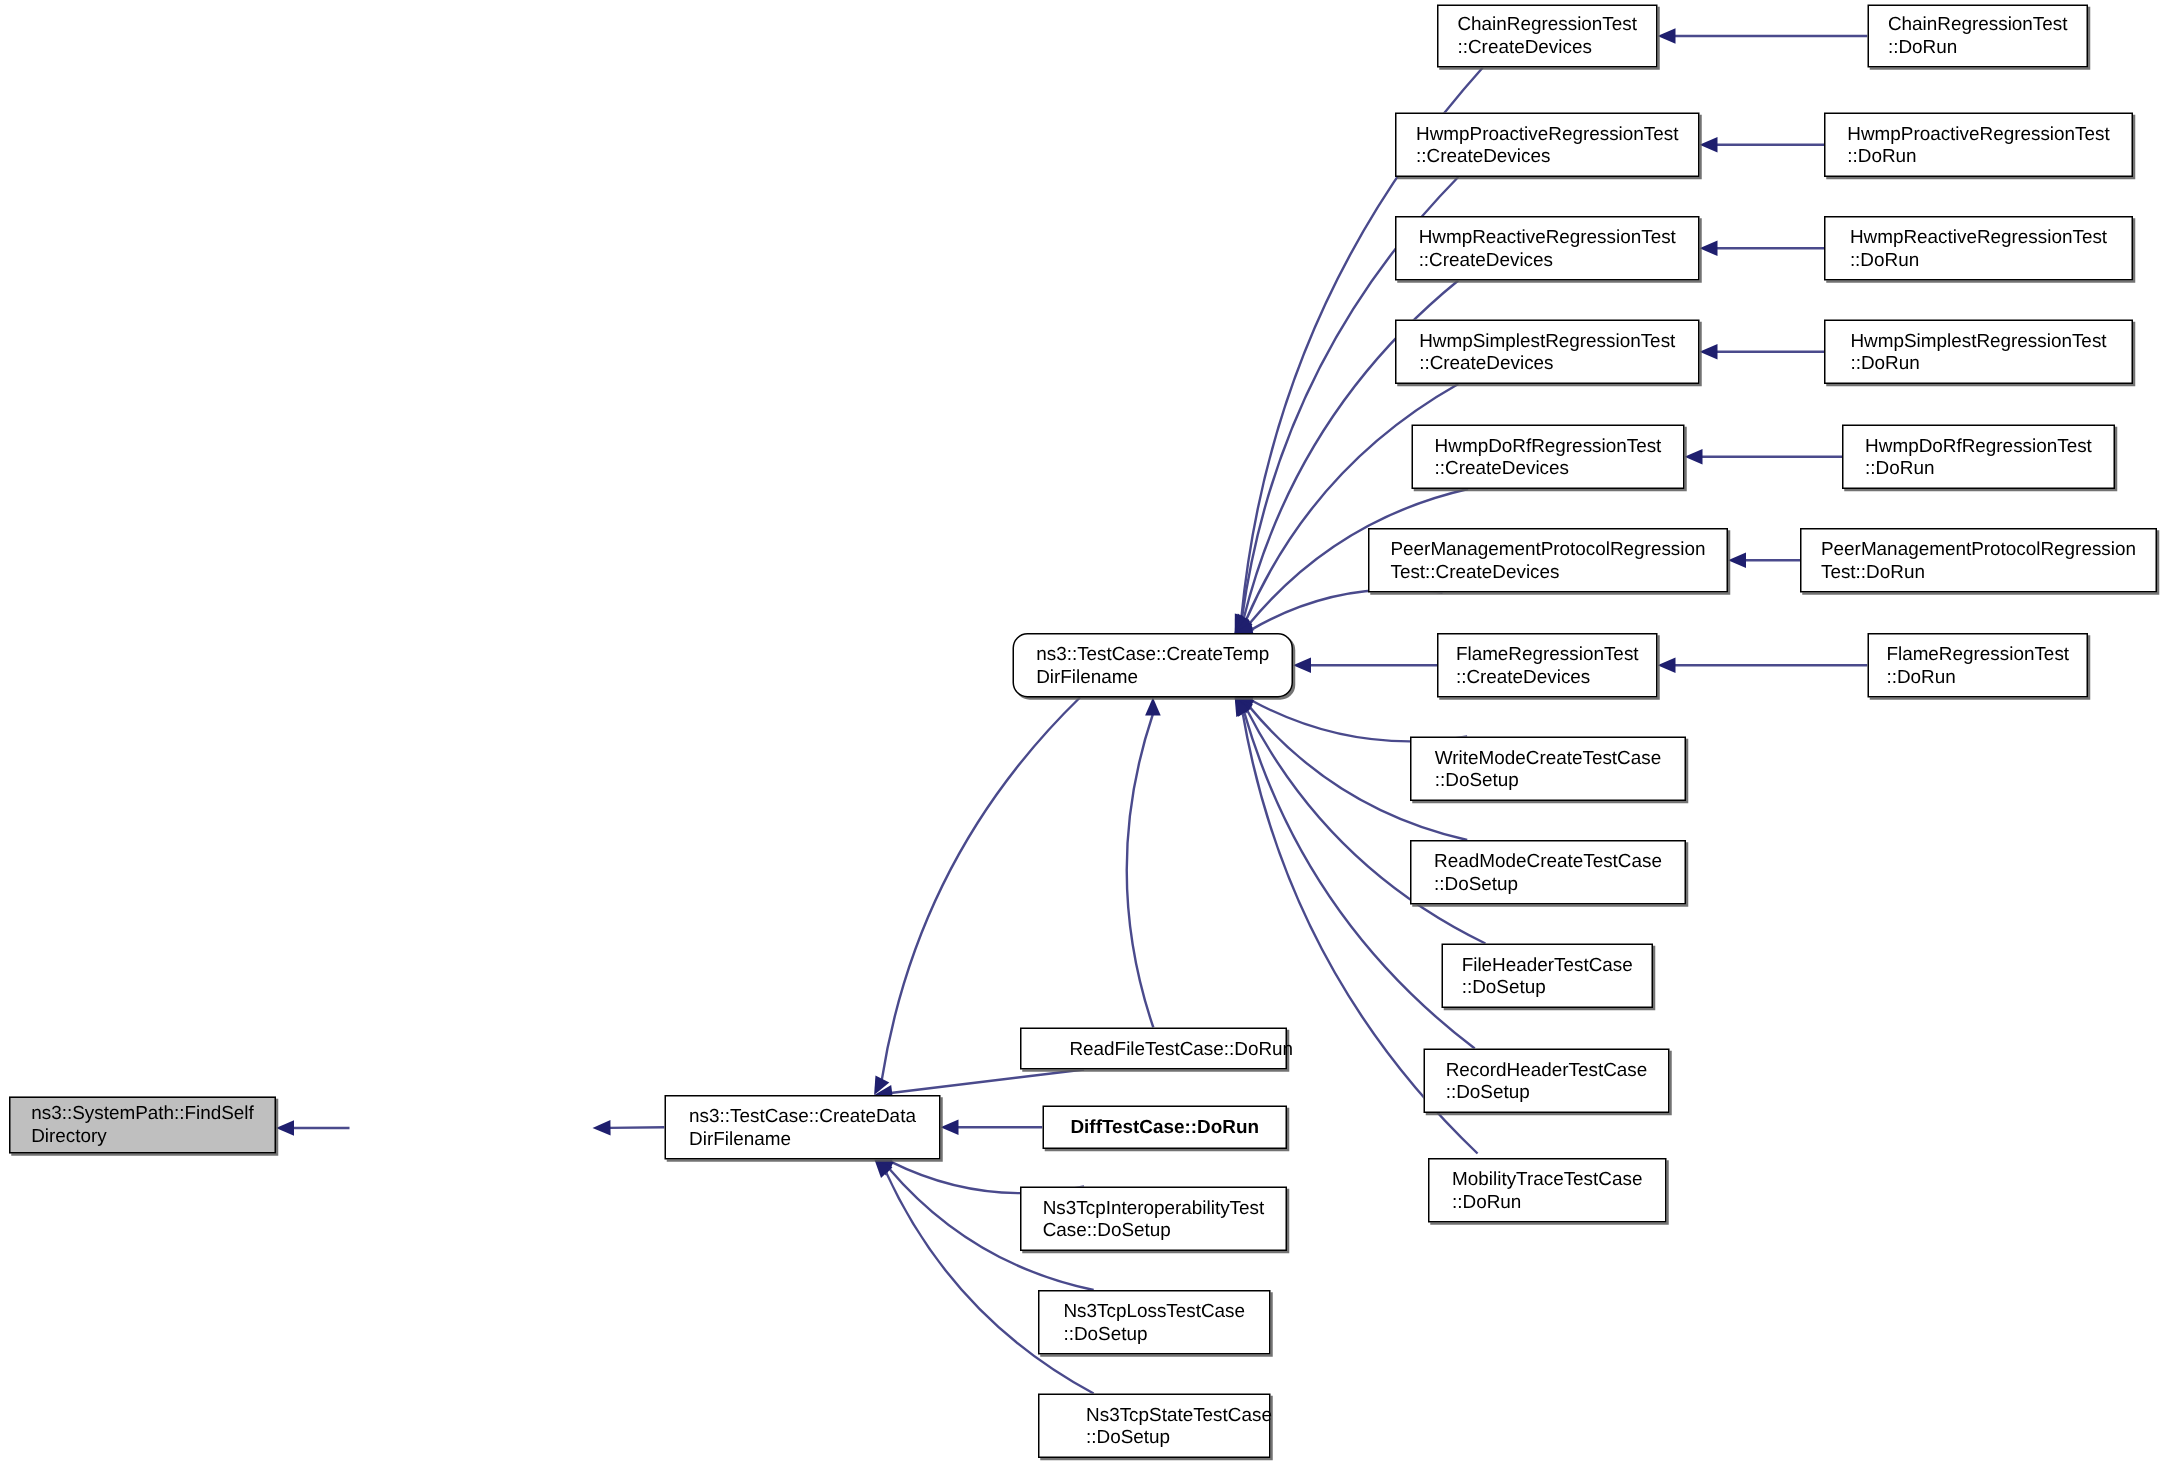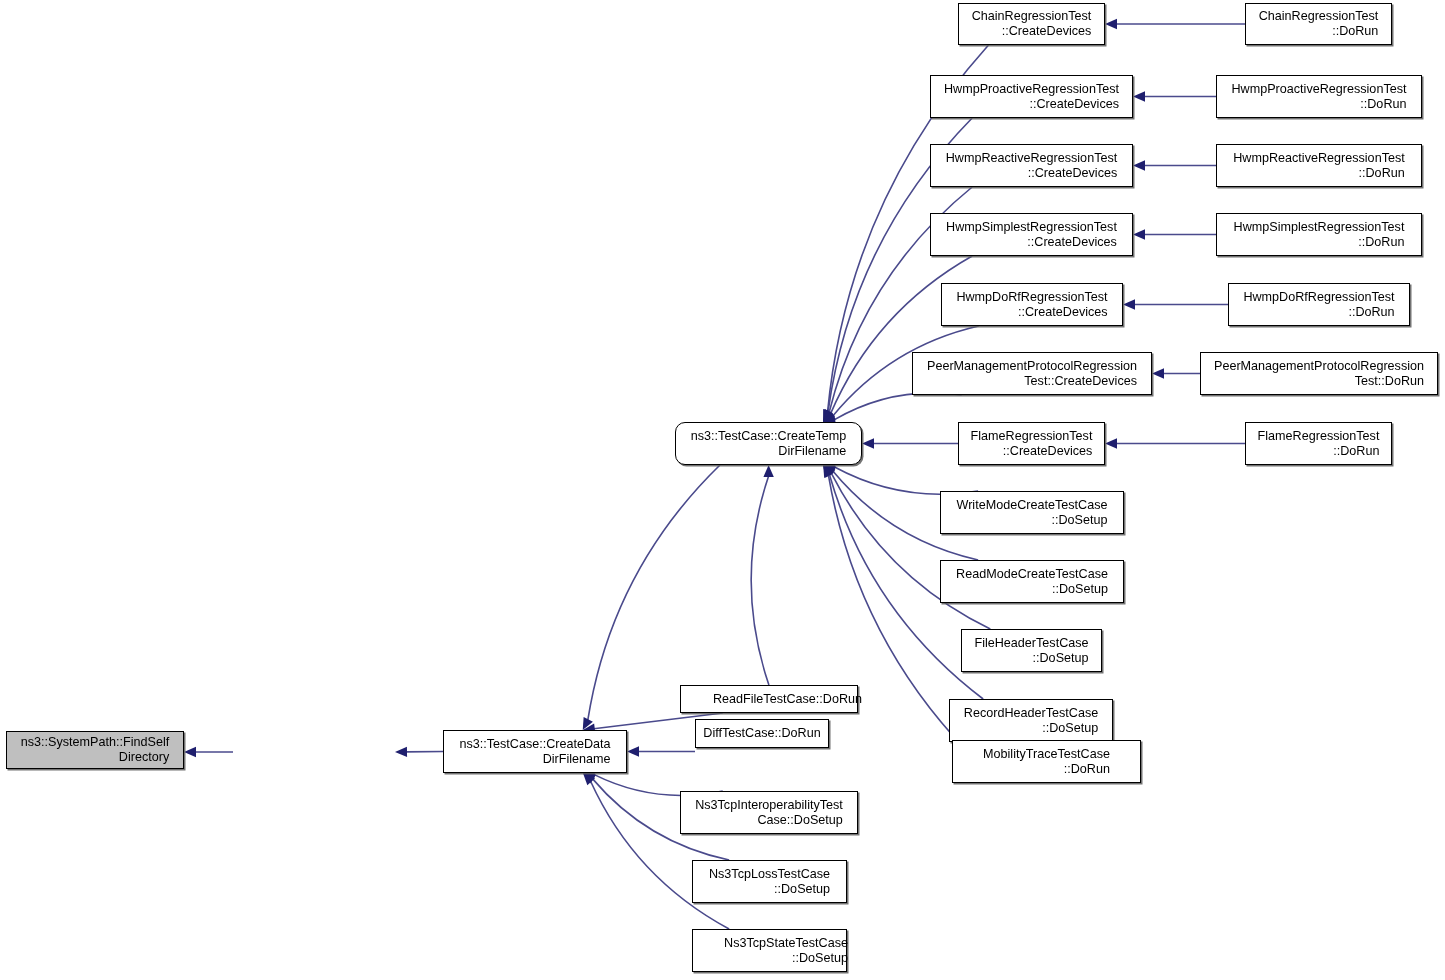--- a/index.html
+++ b/index.html
@@ -24,21 +24,21 @@
     pointer-events: none;
   }
   .node {
     position: absolute;
     box-sizing: border-box;
     border: 1px solid #000000;
     background: #ffffff;
     color: #000000;
     font-size: 12.6px;
     line-height: 15px;
-    text-align: right;
+    text-align: left;
     display: flex;
     align-items: center;
     justify-content: center;
     padding: 0 3px;
     box-shadow: 1.5px 1.5px 0 rgba(90,90,90,0.85);
     white-space: pre-line;
     z-index: 2;
   }
   .node.highlight {
     background: #bfbfbf;
@@ -197,23 +197,23 @@
     <div class="node" style="left: 1245px; top: 422px; width: 147px; height: 43px;">FlameRegressionTest
 ::DoRun</div>
     <div class="node" style="left: 940px; top: 491px; width: 184px; height: 43px;">WriteModeCreateTestCase
 ::DoSetup</div>
     <div class="node" style="left: 940px; top: 560px; width: 184px; height: 43px;">ReadModeCreateTestCase
 ::DoSetup</div>
     <div class="node" style="left: 961px; top: 629px; width: 141px; height: 43px;">FileHeaderTestCase
 ::DoSetup</div>
     <div class="node" style="left: 949px; top: 699px; width: 164px; height: 43px;">RecordHeaderTestCase
 ::DoSetup</div>
-    <div class="node" style="left: 952px; top: 740px; width: 189px; height: 43px;">MobilityTraceTestCase
+    <div class="node" style="left: 952px; top: 772px; width: 159px; height: 43px;">MobilityTraceTestCase
 ::DoRun</div>
     <div class="node" style="left: 680px; top: 685px; width: 178px; height: 28px; padding-left: 40px;">ReadFileTestCase::DoRun</div>
-    <div class="node" style="left: 695px; top: 719px; width: 134px; height: 29px;">DiffTestCase::DoRun</div>
+    <div class="node" style="left: 695px; top: 737px; width: 163px; height: 29px; font-weight: bold;">DiffTestCase::DoRun</div>
     <div class="node" style="left: 680px; top: 791px; width: 178px; height: 43px;">Ns3TcpInteroperabilityTest
 Case::DoSetup</div>
     <div class="node" style="left: 692px; top: 860px; width: 155px; height: 43px;">Ns3TcpLossTestCase
 ::DoSetup</div>
     <div class="node" style="left: 692px; top: 929px; width: 155px; height: 43px; padding-left: 36px;">Ns3TcpStateTestCase
 ::DoSetup</div>
   </div>
 
 </body></html>

